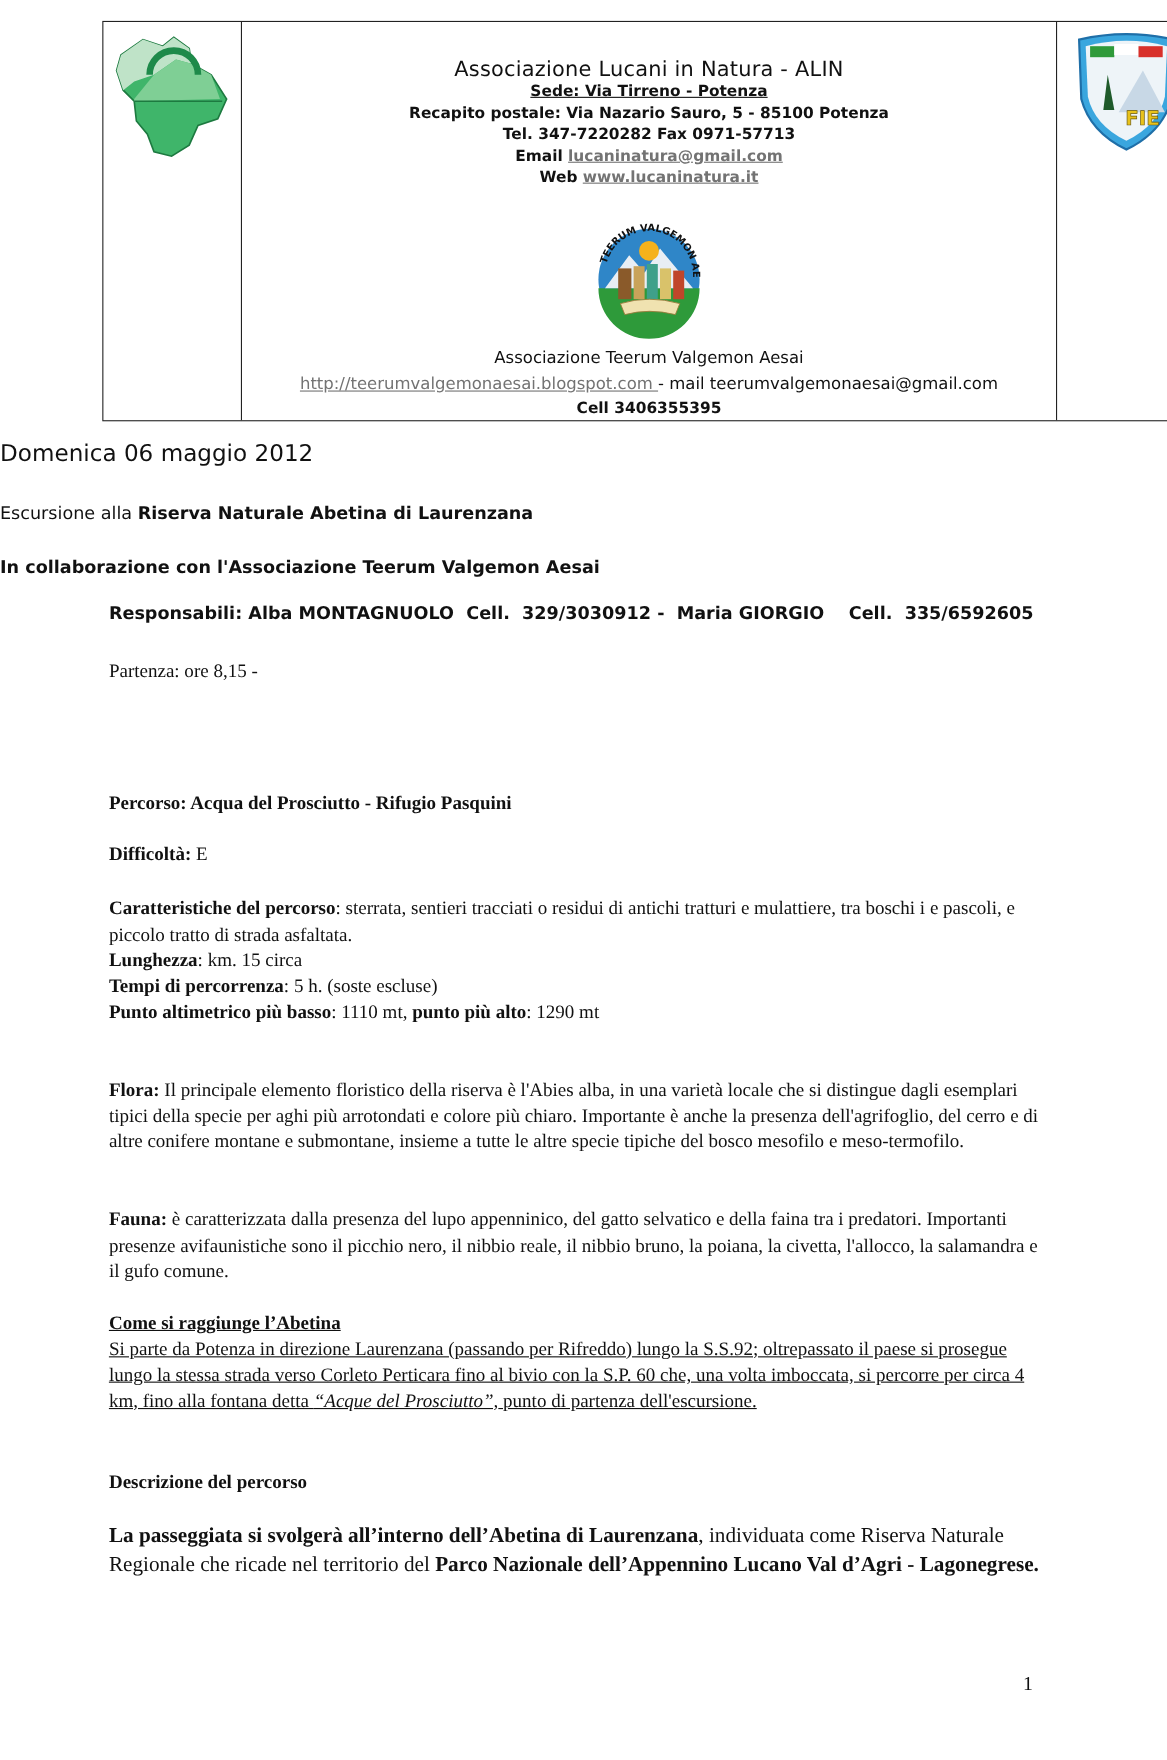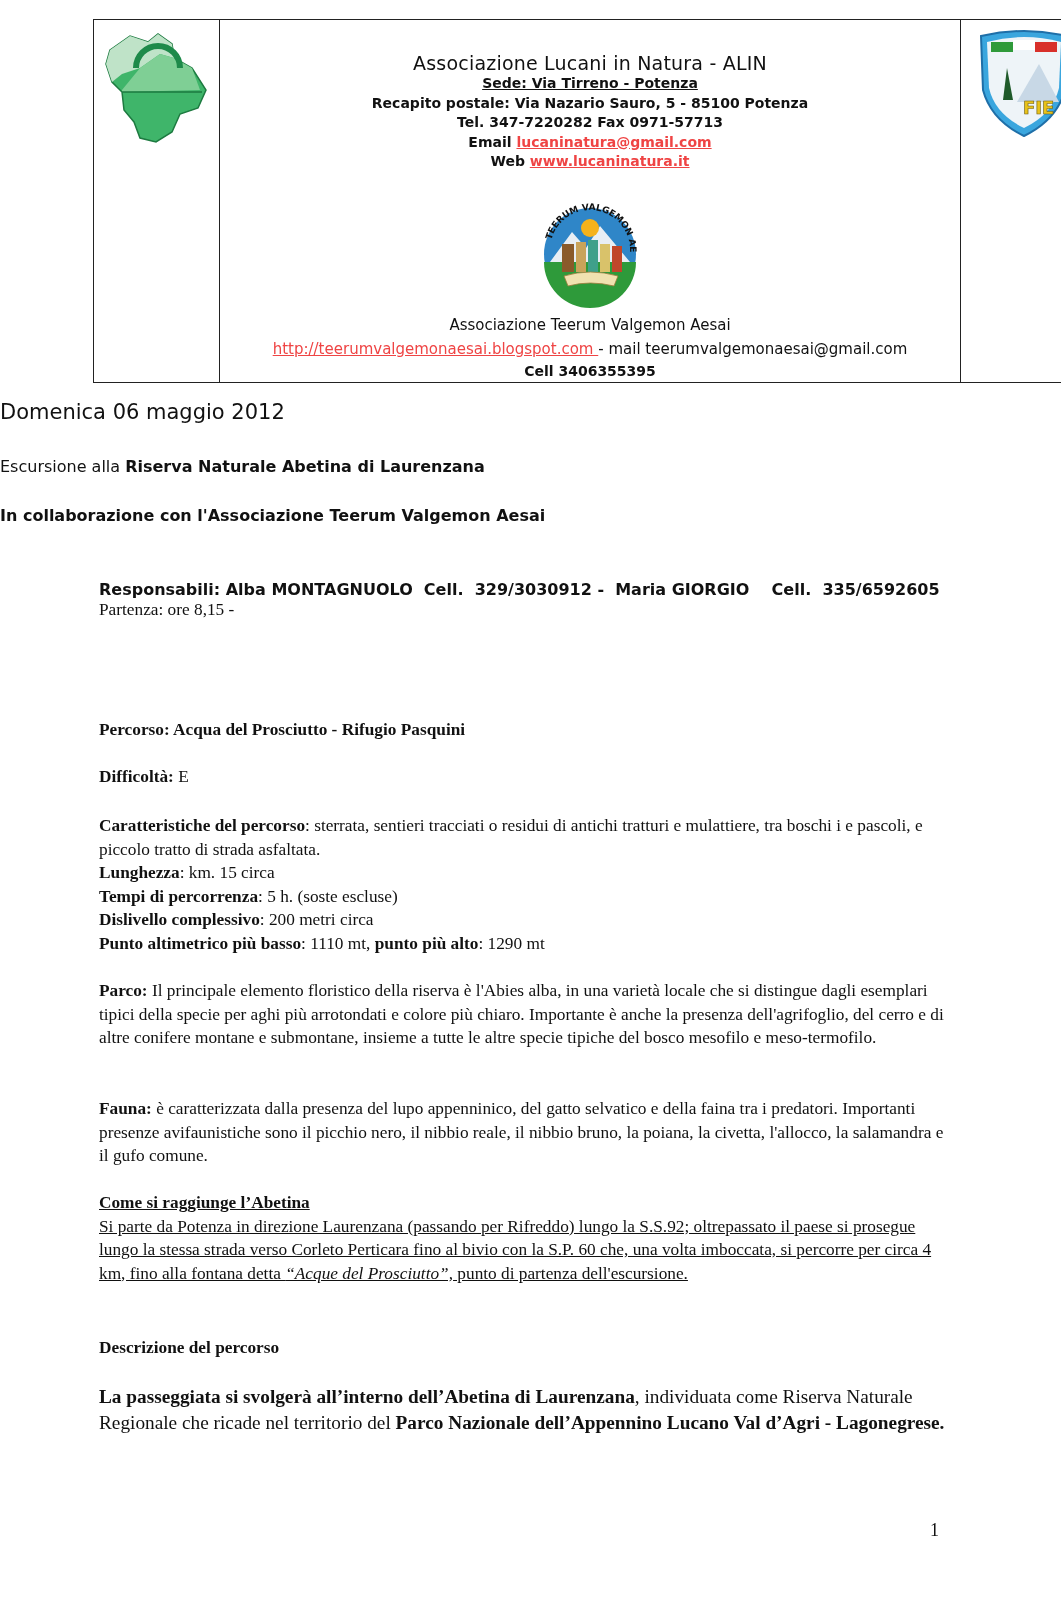--- a/index.html
+++ b/index.html
@@ -9,36 +9,36 @@
 
   
   .header-box { position: absolute; left: 93px; top: 19px; width: 994px; height: 364px; border: 1.5px solid #222; box-sizing: border-box; }
   .col-left { position: absolute; left: 0; top: 0; width: 125px; height: 100%; border-right: 1.5px solid #222; }
   .col-right { position: absolute; right: 0; top: 0; width: 125px; height: 100%; border-left: 1.5px solid #222; }
   .col-mid { position: absolute; left: 126px; right: 126px; top: 0; height: 100%; text-align: center; }
 
   .org-title { margin-top: 32px; font-size: 19px; font-weight: normal; letter-spacing: 0.2px; }
   .org-line { font-size: 14px; font-weight: bold; line-height: 19.5px; }
   .org-line.u { text-decoration: underline; }
-  .link { color: #ef4444; text-decoration: underline; }
+  .link { color: #737373; text-decoration: underline; }
 
   .teerum-name { position: absolute; left: 0; right: 0; top: 296px; font-size: 15px; }
   .teerum-links { position: absolute; left: 0; right: 0; top: 320px; font-size: 15px; }
   .teerum-cell { position: absolute; left: 0; right: 0; top: 343px; font-size: 14px; font-weight: bold; }
 
   .logo-alin { position: absolute; left: 6px; top: 8px; width: 112px; height: 120px; }
   .logo-fie { position: absolute; left: 16px; top: 8px; width: 94px; height: 112px; }
   .logo-teerum { position: absolute; left: 50%; margin-left: -60px; top: 172px; width: 120px; height: 120px; }
 
   
   .center { position: absolute; left: 0; width: 1061px; text-align: left; }
   .date { top: 400px; font-size: 21px; }
   .subtitle { top: 457px; font-size: 16px; }
   .collab { top: 506px; font-size: 16px; }
-  .resp { position: absolute; left: 99px; top: 580px; font-size: 16px; white-space: pre; }
+  .resp { position: absolute; left: 99px; top: 548px; font-size: 16px; white-space: pre; }
 
   .para { position: absolute; left: 99px; width: 850px; font-size: 17.3px; line-height: 23.5px; }
   .para b { font-weight: bold; }
   .para i { font-style: italic; }
   .page-num { position: absolute; left: 930px; top: 1520px; font-size: 18px; }
   .big { font-size: 19.3px; line-height: 25.5px; }
 </style>
 </head>
 <body>
 
@@ -118,26 +118,25 @@
   <b>Percorso: Acqua del Prosciutto -  Rifugio Pasquini</b>
 </div>
 <div class="para serif" style="top:765px;">
   <b>Difficoltà:</b><span> E</span>
 </div>
 
 <div class="para serif" style="top:814px;">
   <div><b>Caratteristiche del percorso</b><span>: sterrata, sentieri tracciati o residui di antichi tratturi e mulattiere, tra boschi i e pascoli, e piccolo tratto di strada asfaltata.</span></div>
   <div><b>Lunghezza</b><span>: km. 15 circa</span></div>
   <div><b>Tempi di percorrenza</b><span>: 5 h. (soste escluse)</span></div>
-  <div><b>Dislivello complessivo</b><span>: 200 metri circa</span></div>
   <div><b>Punto altimetrico  più basso</b><span>: 1110 mt, </span><b>punto più alto</b><span>: 1290 mt</span></div>
 </div>
 
 <div class="para serif" style="top:979px;">
-  <b>Parco:</b><span> Il principale elemento floristico della riserva è l'Abies alba, in una varietà locale che si distingue dagli esemplari tipici della specie per aghi più arrotondati e colore più chiaro. Importante è anche la presenza dell'agrifoglio, del cerro e di altre conifere montane e submontane,  insieme a tutte le altre specie tipiche del bosco mesofilo e meso-termofilo.</span>
+  <b>Flora:</b><span> Il principale elemento floristico della riserva è l'Abies alba, in una varietà locale che si distingue dagli esemplari tipici della specie per aghi più arrotondati e colore più chiaro. Importante è anche la presenza dell'agrifoglio, del cerro e di altre conifere montane e submontane,  insieme a tutte le altre specie tipiche del bosco mesofilo e meso-termofilo.</span>
 </div>
 
 <div class="para serif" style="top:1097px;">
   <b>Fauna:</b><span> è caratterizzata dalla presenza del lupo appenninico, del gatto selvatico e della faina tra i predatori. Importanti presenze avifaunistiche sono il picchio nero, il nibbio reale, il nibbio bruno, la poiana, la civetta, l'allocco, la salamandra e il gufo comune.</span>
 </div>
 
 <div class="para serif" style="top:1191px;text-decoration:underline;">
   <div><b>Come si raggiunge l’Abetina</b></div>
   <div><span>Si parte da Potenza in direzione Laurenzana (passando per Rifreddo) lungo la S.S.92; oltrepassato il paese si prosegue lungo la stessa strada verso Corleto Perticara fino al bivio con la S.P. 60 che, una volta imboccata, si percorre per circa 4 km, fino alla fontana detta </span><i>“Acque del Prosciutto”,</i><span> punto di partenza dell'escursione.</span></div>
 </div>

